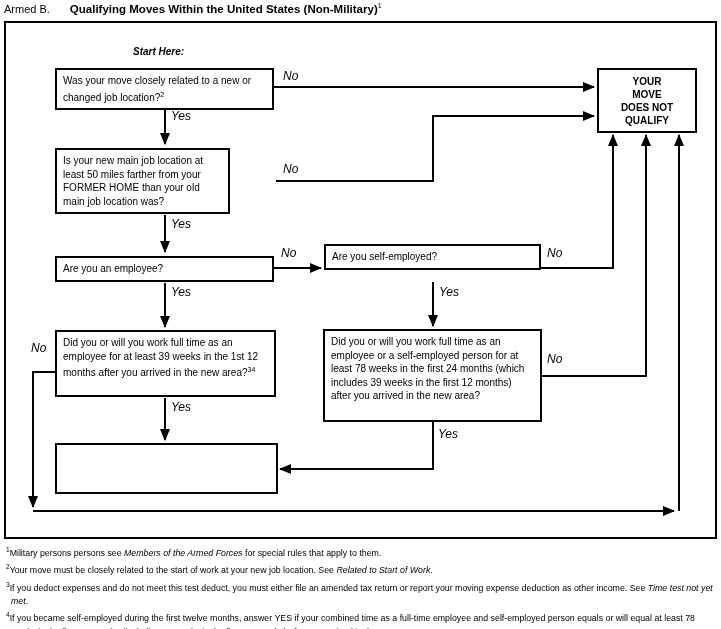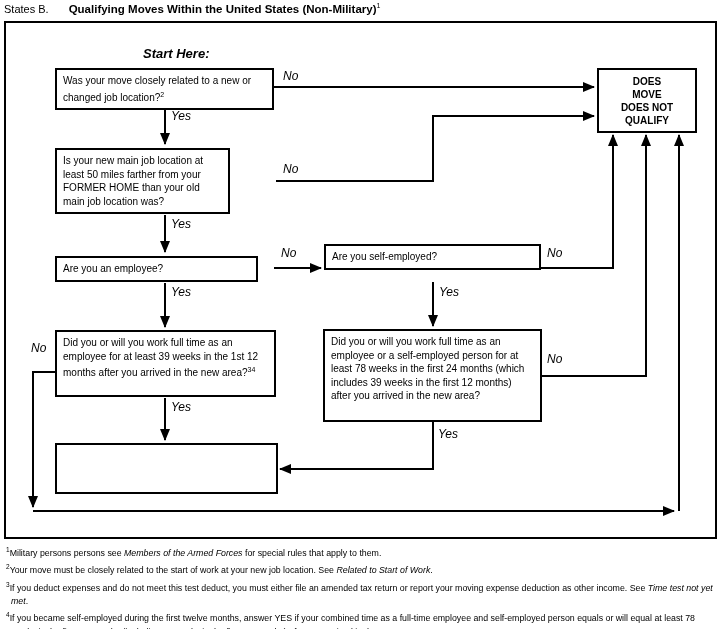--- a/index.html
+++ b/index.html
@@ -8,30 +8,30 @@
   .title b{margin-left:20px;font-size:11.5px;}
   .title sup{font-size:7px;}
   .outer{position:absolute;left:4px;top:21px;width:713px;height:518px;border:2px solid #000;box-sizing:border-box;background:#fff;}
   svg.wires{position:absolute;left:0;top:0;width:721px;height:629px;pointer-events:none;}
   .node{position:absolute;border:2px solid #000;background:#fff;box-sizing:border-box;font-size:10px;line-height:13.5px;padding:4px 6px;}
   .node sup{font-size:7px;}
   .center-v{display:flex;align-items:center;padding:0 6px;}
   .nq{font-weight:bold;text-align:center;font-size:10px;line-height:13px;padding-top:5px;}
   .q-head{font-weight:bold;}
   .edge-label{position:absolute;font-style:italic;font-size:12px;white-space:nowrap;}
-  .start{position:absolute;left:143px;top:46px;font-size:13px;font-style:italic;font-weight:bold;white-space:nowrap;}
+  .start{position:absolute;left:133px;top:46px;font-size:10px;font-style:italic;font-weight:bold;white-space:nowrap;}
   .footnotes{position:absolute;left:3px;top:543px;width:716px;font-size:8.8px;line-height:13.4px;}
   .footnote{padding-left:8px;text-indent:-5px;}
   .footnote sup{font-size:6.5px;}
   .footnote i{font-style:italic;}
 </style>
 </head>
 <body>
 
-<div class="title"><span>States B.</span><b>Qualifying Moves Within the United States (Non-Military)</b><sup>1</sup></div>
+<div class="title"><span>Armed B.</span><b>Qualifying Moves Within the United States (Non-Military)</b><sup>1</sup></div>
 
 <div class="outer"></div>
 
 <svg class="wires" xmlns="http://www.w3.org/2000/svg">
   <defs>
     <marker id="ah" viewBox="0 0 12 10" refX="11" refY="5" markerUnits="userSpaceOnUse" markerWidth="12" markerHeight="10" orient="auto">
       <path d="M0,0 L12,5 L0,10 z" fill="#000"></path>
     </marker>
   </defs>
   <polyline points="274,87 594,87" fill="none" stroke="#000" stroke-width="2" marker-end="url(#ah)"></polyline>
@@ -48,29 +48,29 @@
   <polyline points="165,398 165,440" fill="none" stroke="#000" stroke-width="2" marker-end="url(#ah)"></polyline>
   <polyline points="541,376 646,376 646,135" fill="none" stroke="#000" stroke-width="2" marker-end="url(#ah)"></polyline>
   <polyline points="433,422 433,469 280,469" fill="none" stroke="#000" stroke-width="2" marker-end="url(#ah)"></polyline>
 </svg>
 
 <div class="start">Start Here:</div>
 
 <div class="node" style="left:55px;top:68px;width:219px;min-height:38px;"><span>Was your move closely related to a new or changed job location?</span><sup>2</sup></div>
 
 <div class="node nq" style="left:597px;top:68px;width:100px;min-height:63px;">
-  <div>DOES</div>
+  <div>YOUR</div>
   <div>MOVE</div>
   <div>DOES NOT</div>
   <div>QUALIFY</div>
 </div>
 
 <div class="node" style="left:55px;top:148px;width:175px;min-height:66px;"><span>Is your new main job location at least 50 miles farther from your FORMER HOME than your old main job location was?</span></div>
 
-<div class="node center-v" style="left:55px;top:256px;width:203px;height:26px;">
+<div class="node center-v" style="left:55px;top:256px;width:219px;height:26px;">
     <span>Are you an employee?</span>
   </div>
 
 <div class="node center-v" style="left:324px;top:244px;width:217px;height:26px;">
     <span>Are you self-employed?</span>
   </div>
 
 <div class="node" style="left:55px;top:330px;width:221px;min-height:67px;"><span>Did you or will you work full time as an employee for at least 39 weeks in the 1st 12 months after you arrived in the new area?</span><sup>34</sup></div>
 
 <div class="node" style="left:323px;top:329px;width:219px;min-height:93px;"><span>Did you or will you work full time as an employee or a self-employed person for at least 78 weeks in the first 24 months (which includes 39 weeks in the first 12 months) after you arrived in the new area?</span></div>

